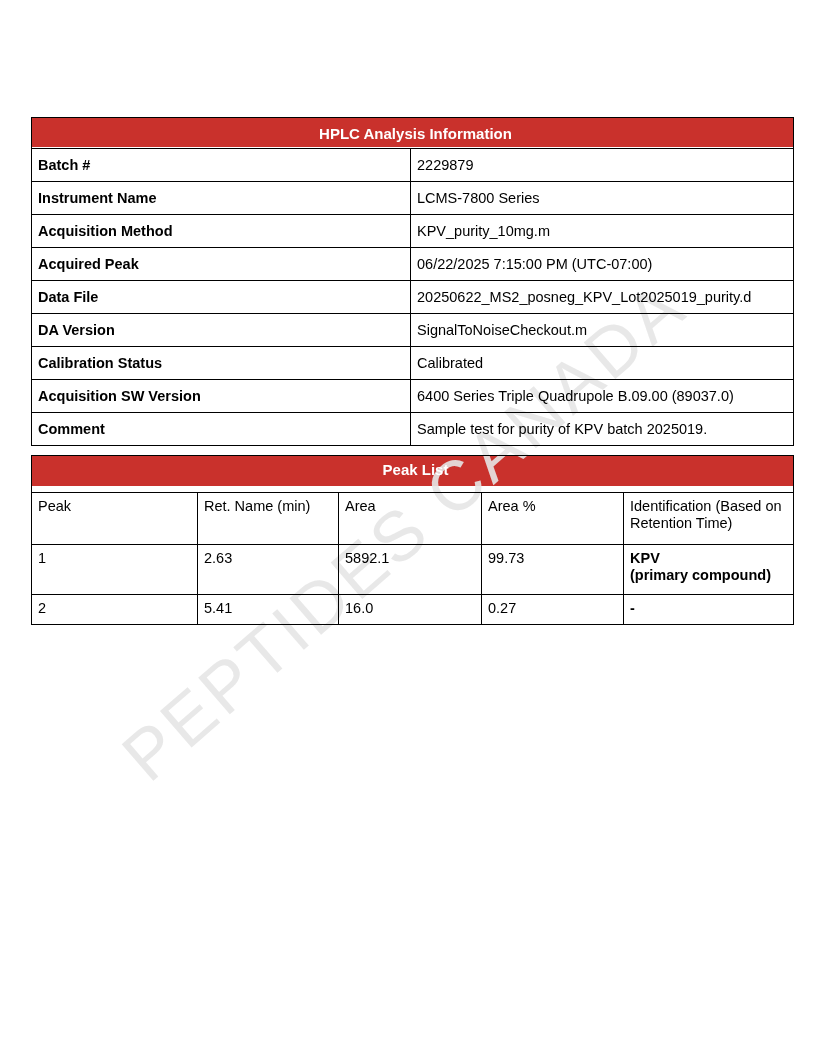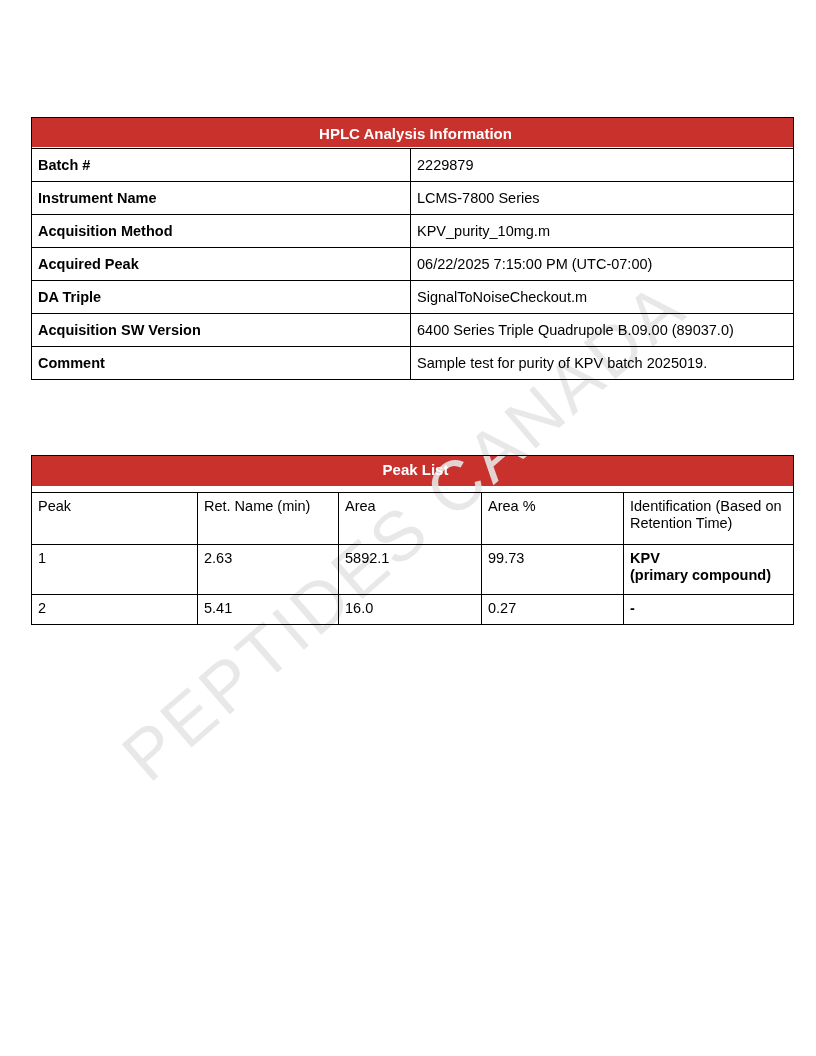--- a/index.html
+++ b/index.html
@@ -76,22 +76,30 @@
     </tr>
     <tr class="data-row">
       <td class="lbl">Acquisition Method</td>
       <td class="val">KPV_purity_10mg.m</td>
     </tr>
     <tr class="data-row">
       <td class="lbl">Acquired Peak</td>
       <td class="val">06/22/2025 7:15:00 PM (UTC-07:00)</td>
     </tr>
     <tr class="data-row">
-      <td class="lbl">DA Triple</td>
+      <td class="lbl">Data File</td>
+      <td class="val">20250622_MS2_posneg_KPV_Lot2025019_purity.d</td>
+    </tr>
+    <tr class="data-row">
+      <td class="lbl">DA Version</td>
       <td class="val">SignalToNoiseCheckout.m</td>
+    </tr>
+    <tr class="data-row">
+      <td class="lbl">Calibration Status</td>
+      <td class="val">Calibrated</td>
     </tr>
     <tr class="data-row">
       <td class="lbl">Acquisition SW Version</td>
       <td class="val">6400 Series Triple Quadrupole B.09.00 (89037.0)</td>
     </tr>
     <tr class="data-row">
       <td class="lbl">Comment</td>
       <td class="val">Sample test for purity of KPV batch 2025019.</td>
     </tr>
   </tbody>

